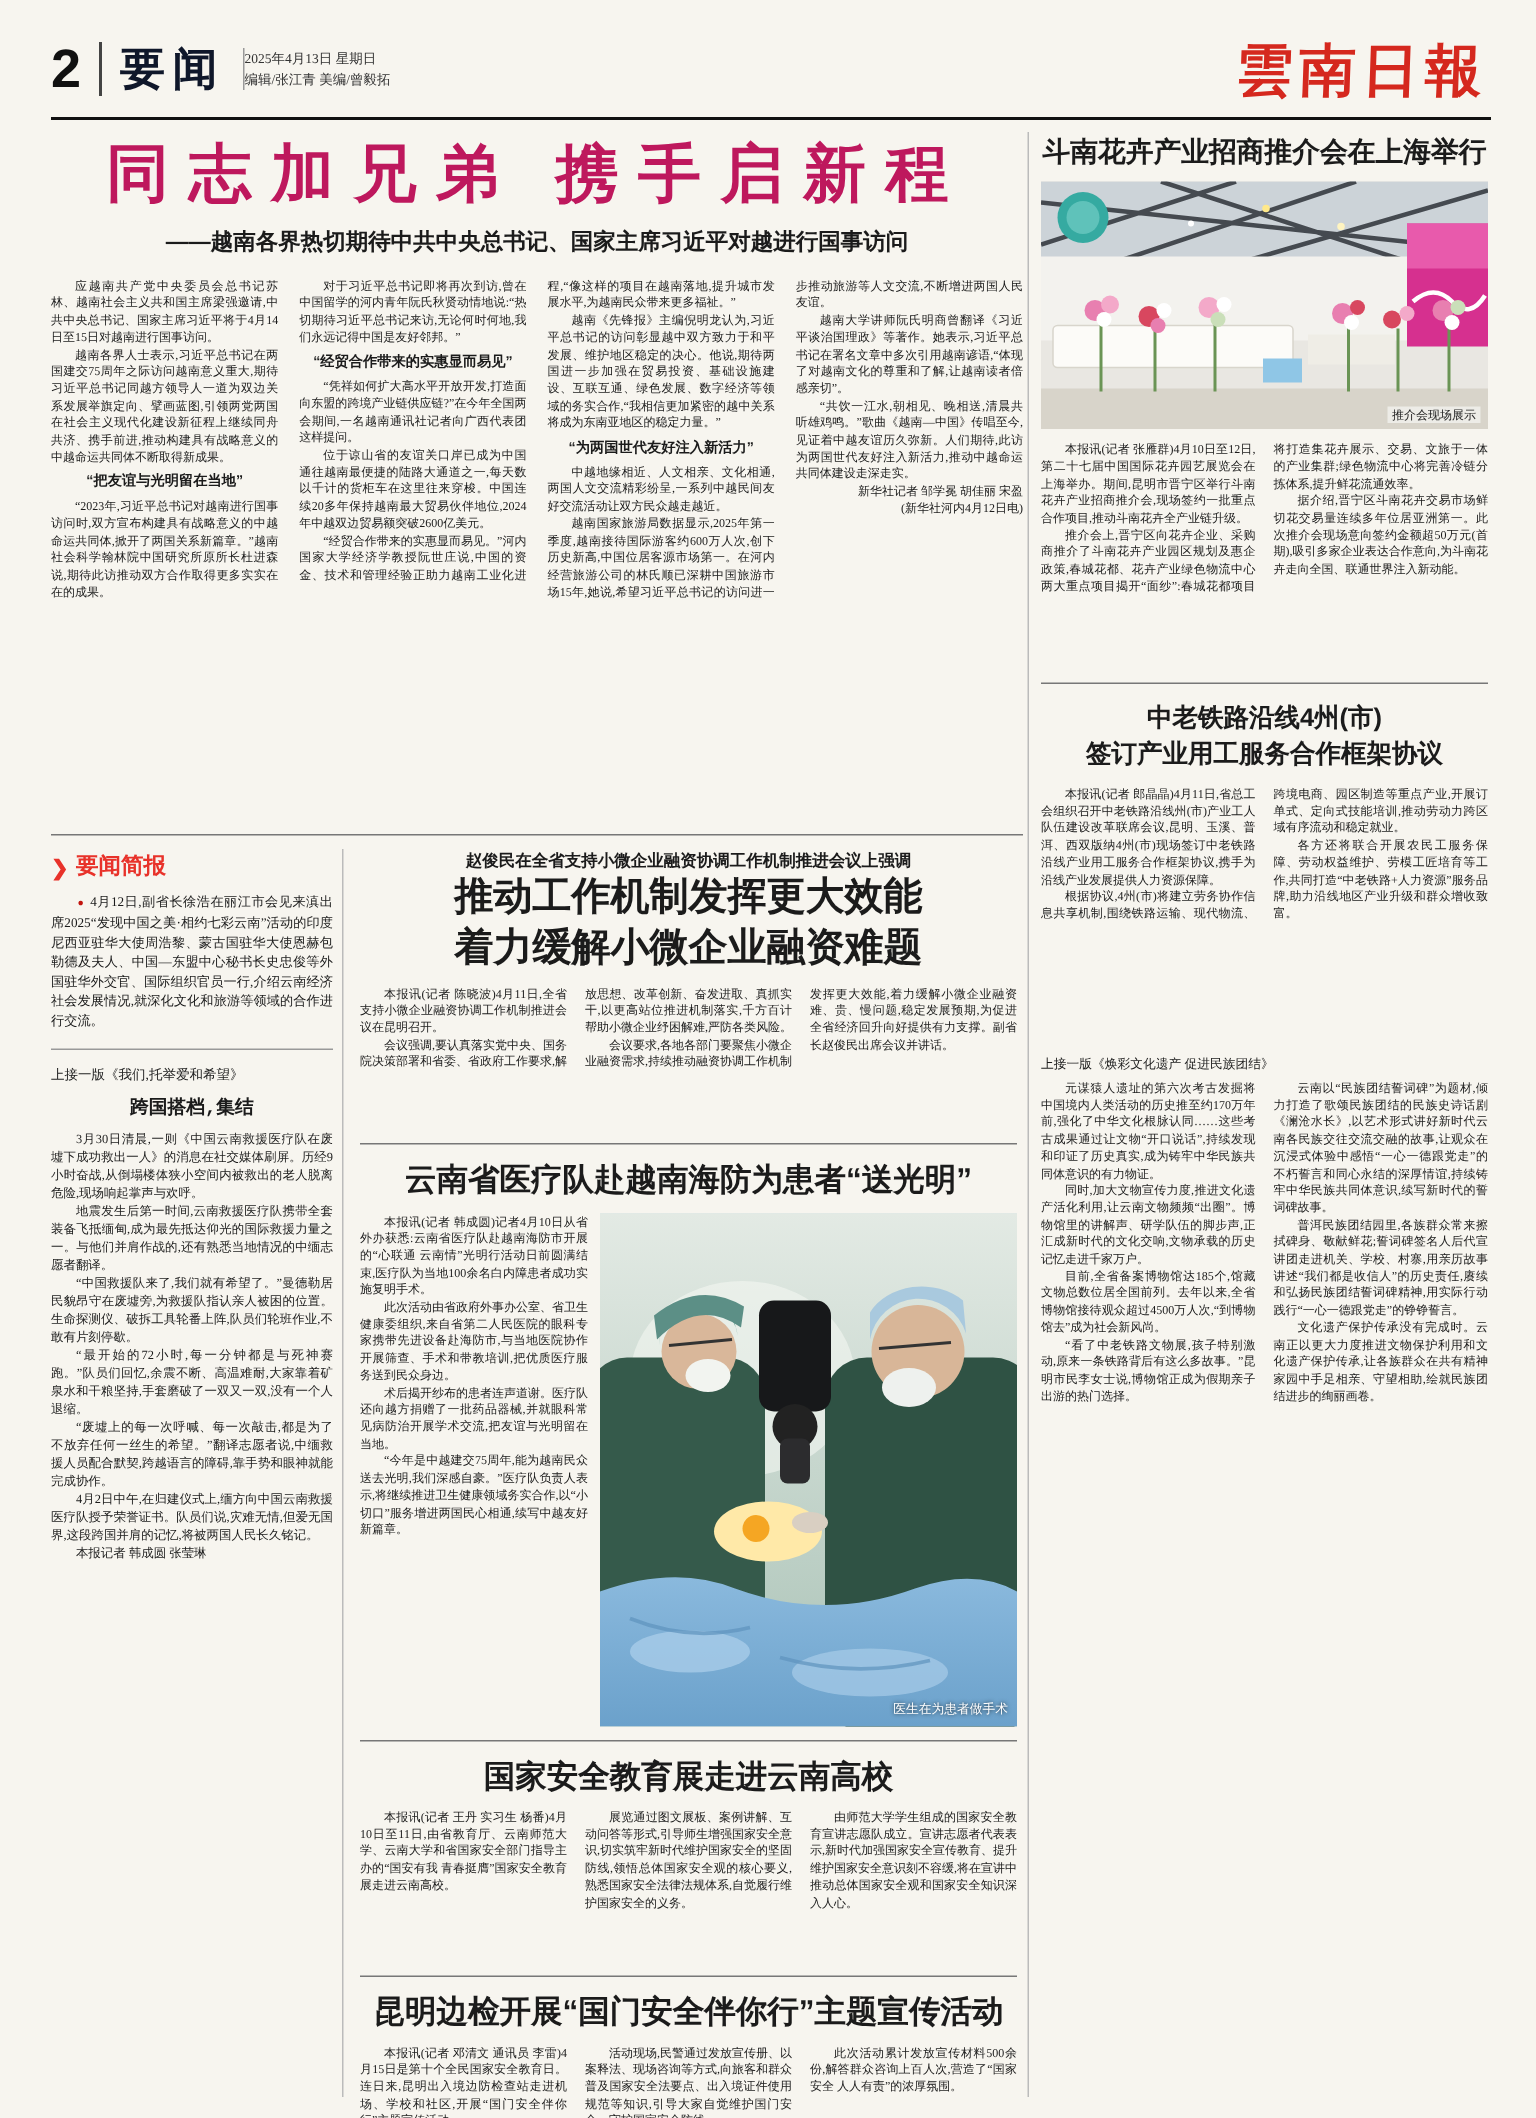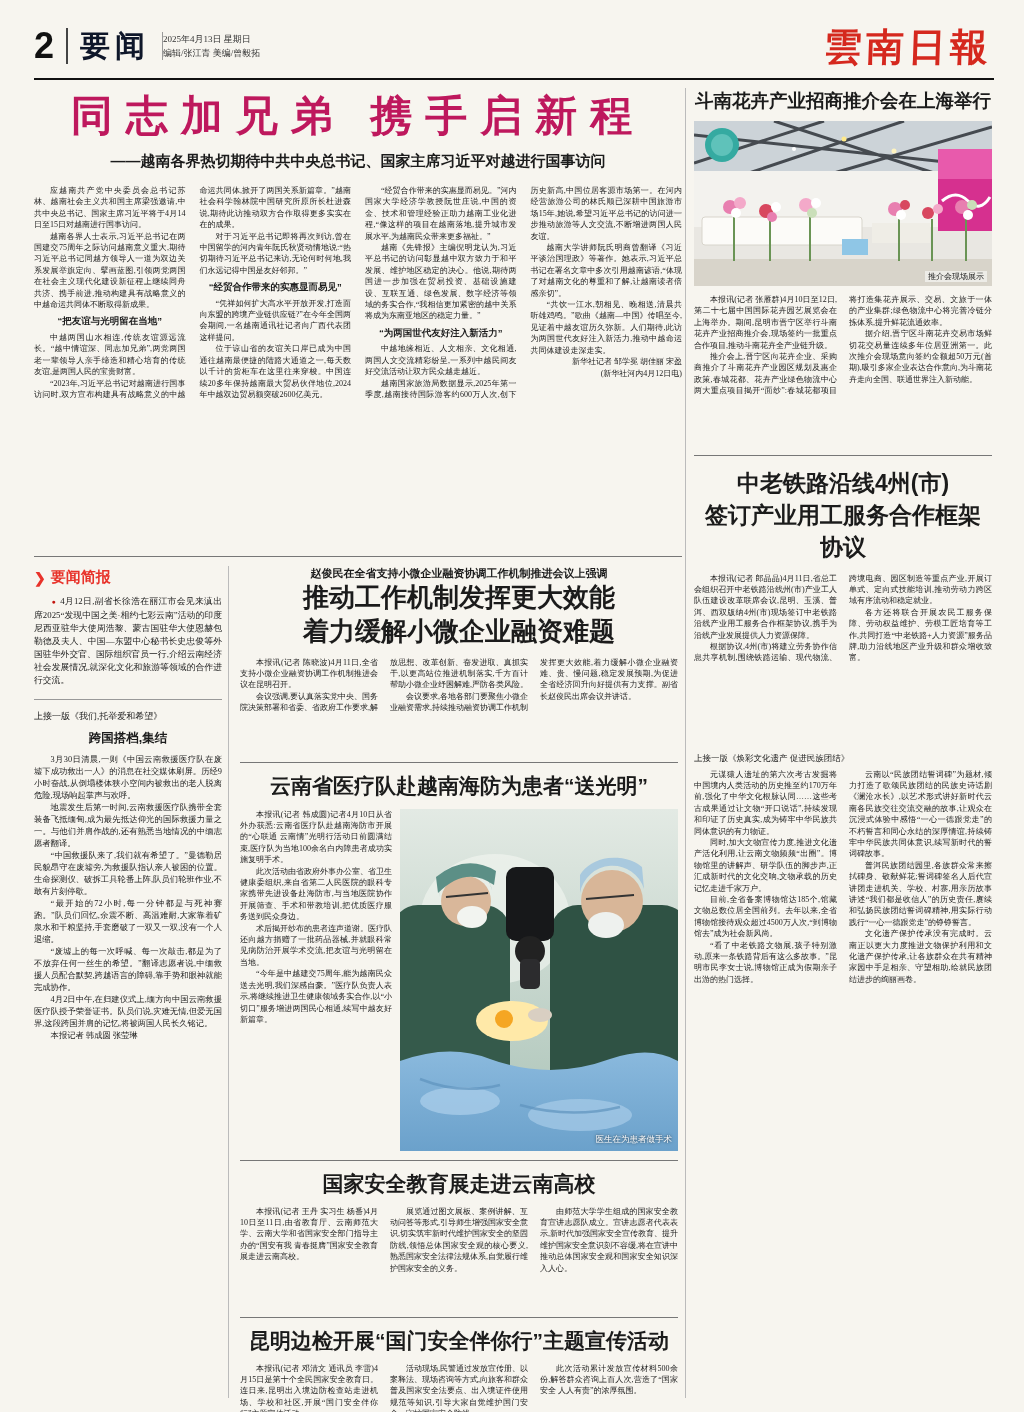--- a/index.html
+++ b/index.html
@@ -41,33 +41,33 @@
   .sidebar{position:absolute;left:34px;top:568px;width:188px;height:830px;}
   .brief-head{display:flex;align-items:center;gap:5px;color:#e8322a;font-size:15px;font-weight:900;
               font-family:"Liberation Sans",sans-serif;}
   .brief-arrow{font-size:14px;}
   .brief-body{margin-top:8px;font-size:8.8px;line-height:13px;text-align:justify;}
   p.brief-para{margin:0;text-indent:2em;position:relative;}
   p.brief-para::before{content:"●";color:#c2150f;font-size:7px;margin-right:4px;}
   .side-div{height:1px;background:#999;margin:12px 0 10px;}
   .jump-line{font-size:9px;color:#222;}
   .cont-sub{text-align:center;font-weight:700;font-size:12.5px;margin:7px 0;
-            font-family:Liberation Sans, sans-serif;}
+            font-family:Liberation Mono, monospace;}
   .rescue-body{font-size:8.3px;line-height:12px;text-align:justify;height:620px;overflow:hidden;}
 
   
   .rightcol{position:absolute;left:694px;top:88px;width:298px;}
   .r-headline1{font-size:18.5px;font-weight:900;text-align:center;font-family:"Liberation Sans",sans-serif;
                white-space:nowrap;}
   .r-photo{margin-top:8px;position:relative;height:165px;background:#ddd;}
   .photo-cap{position:absolute;right:5px;bottom:4px;font-size:8px;color:#222;
              background:rgba(255,255,255,.55);padding:0 3px;}
   .r-text{margin-top:8px;column-count:2;column-gap:12px;height:150px;}
   .r-rule{height:1px;background:#777;margin:11px 0;}
-  .r-headline2{font-size:23px;font-weight:900;text-align:center;line-height:1.4;
+  .r-headline2{font-size:17px;font-weight:900;text-align:center;line-height:1.4;
                font-family:"Liberation Sans",sans-serif;}
   .r-text2{margin-top:9px;column-count:2;column-gap:12px;height:168px;}
   .r-cont-head{font-size:8.5px;margin-top:12px;}
   .r-cont-body{margin-top:4px;column-count:2;column-gap:12px;height:612px;}
 
   
   .mid{position:absolute;left:240px;top:566px;width:438px;}
   .kicker{text-align:center;font-size:11px;font-weight:700;font-family:"Liberation Sans",sans-serif;}
   .mid-h2{text-align:center;font-size:26px;font-weight:900;line-height:1.3;
           font-family:"Liberation Sans",sans-serif;}
@@ -101,21 +101,20 @@
   </div>
   <div class="hdr-rule"></div>
 
   <div class="main-art">
     <div class="main-headline">同志加兄弟 携手启新程</div>
     <div class="main-deck">——越南各界热切期待中共中央总书记、国家主席习近平对越进行国事访问</div>
     <div class="main-cols smalltxt">
         <p class="para">应越南共产党中央委员会总书记苏林、越南社会主义共和国主席梁强邀请,中共中央总书记、国家主席习近平将于4月14日至15日对越南进行国事访问。</p>
         <p class="para">越南各界人士表示,习近平总书记在两国建交75周年之际访问越南意义重大,期待习近平总书记同越方领导人一道为双边关系发展举旗定向、擘画蓝图,引领两党两国在社会主义现代化建设新征程上继续同舟共济、携手前进,推动构建具有战略意义的中越命运共同体不断取得新成果。</p>
         <div class="col-sub">“把友谊与光明留在当地”</div>
-        <p class="para">中越两国山水相连,传统友谊源远流长。“越中情谊深、同志加兄弟”,两党两国老一辈领导人亲手缔造和精心培育的传统友谊,是两国人民的宝贵财富。</p>
         <p class="para">“2023年,习近平总书记对越南进行国事访问时,双方宣布构建具有战略意义的中越命运共同体,掀开了两国关系新篇章。”越南社会科学翰林院中国研究所原所长杜进森说,期待此访推动双方合作取得更多实实在在的成果。</p>
         <p class="para">对于习近平总书记即将再次到访,曾在中国留学的河内青年阮氏秋贤动情地说:“热切期待习近平总书记来访,无论何时何地,我们永远记得中国是友好邻邦。”</p>
         <div class="col-sub">“经贸合作带来的实惠显而易见”</div>
         <p class="para">“凭祥如何扩大高水平开放开发,打造面向东盟的跨境产业链供应链?”在今年全国两会期间,一名越南通讯社记者向广西代表团这样提问。</p>
         <p class="para">位于谅山省的友谊关口岸已成为中国通往越南最便捷的陆路大通道之一,每天数以千计的货柜车在这里往来穿梭。中国连续20多年保持越南最大贸易伙伴地位,2024年中越双边贸易额突破2600亿美元。</p>
         <p class="para">“经贸合作带来的实惠显而易见。”河内国家大学经济学教授阮世庄说,中国的资金、技术和管理经验正助力越南工业化进程,“像这样的项目在越南落地,提升城市发展水平,为越南民众带来更多福祉。”</p>
         <p class="para">越南《先锋报》主编倪明龙认为,习近平总书记的访问彰显越中双方致力于和平发展、维护地区稳定的决心。他说,期待两国进一步加强在贸易投资、基础设施建设、互联互通、绿色发展、数字经济等领域的务实合作,“我相信更加紧密的越中关系将成为东南亚地区的稳定力量。”</p>
         <div class="col-sub">“为两国世代友好注入新活力”</div>
         <p class="para">中越地缘相近、人文相亲、文化相通,两国人文交流精彩纷呈,一系列中越民间友好交流活动让双方民众越走越近。</p>
         <p class="para">越南国家旅游局数据显示,2025年第一季度,越南接待国际游客约600万人次,创下历史新高,中国位居客源市场第一。在河内经营旅游公司的林氏顺已深耕中国旅游市场15年,她说,希望习近平总书记的访问进一步推动旅游等人文交流,不断增进两国人民友谊。</p>

